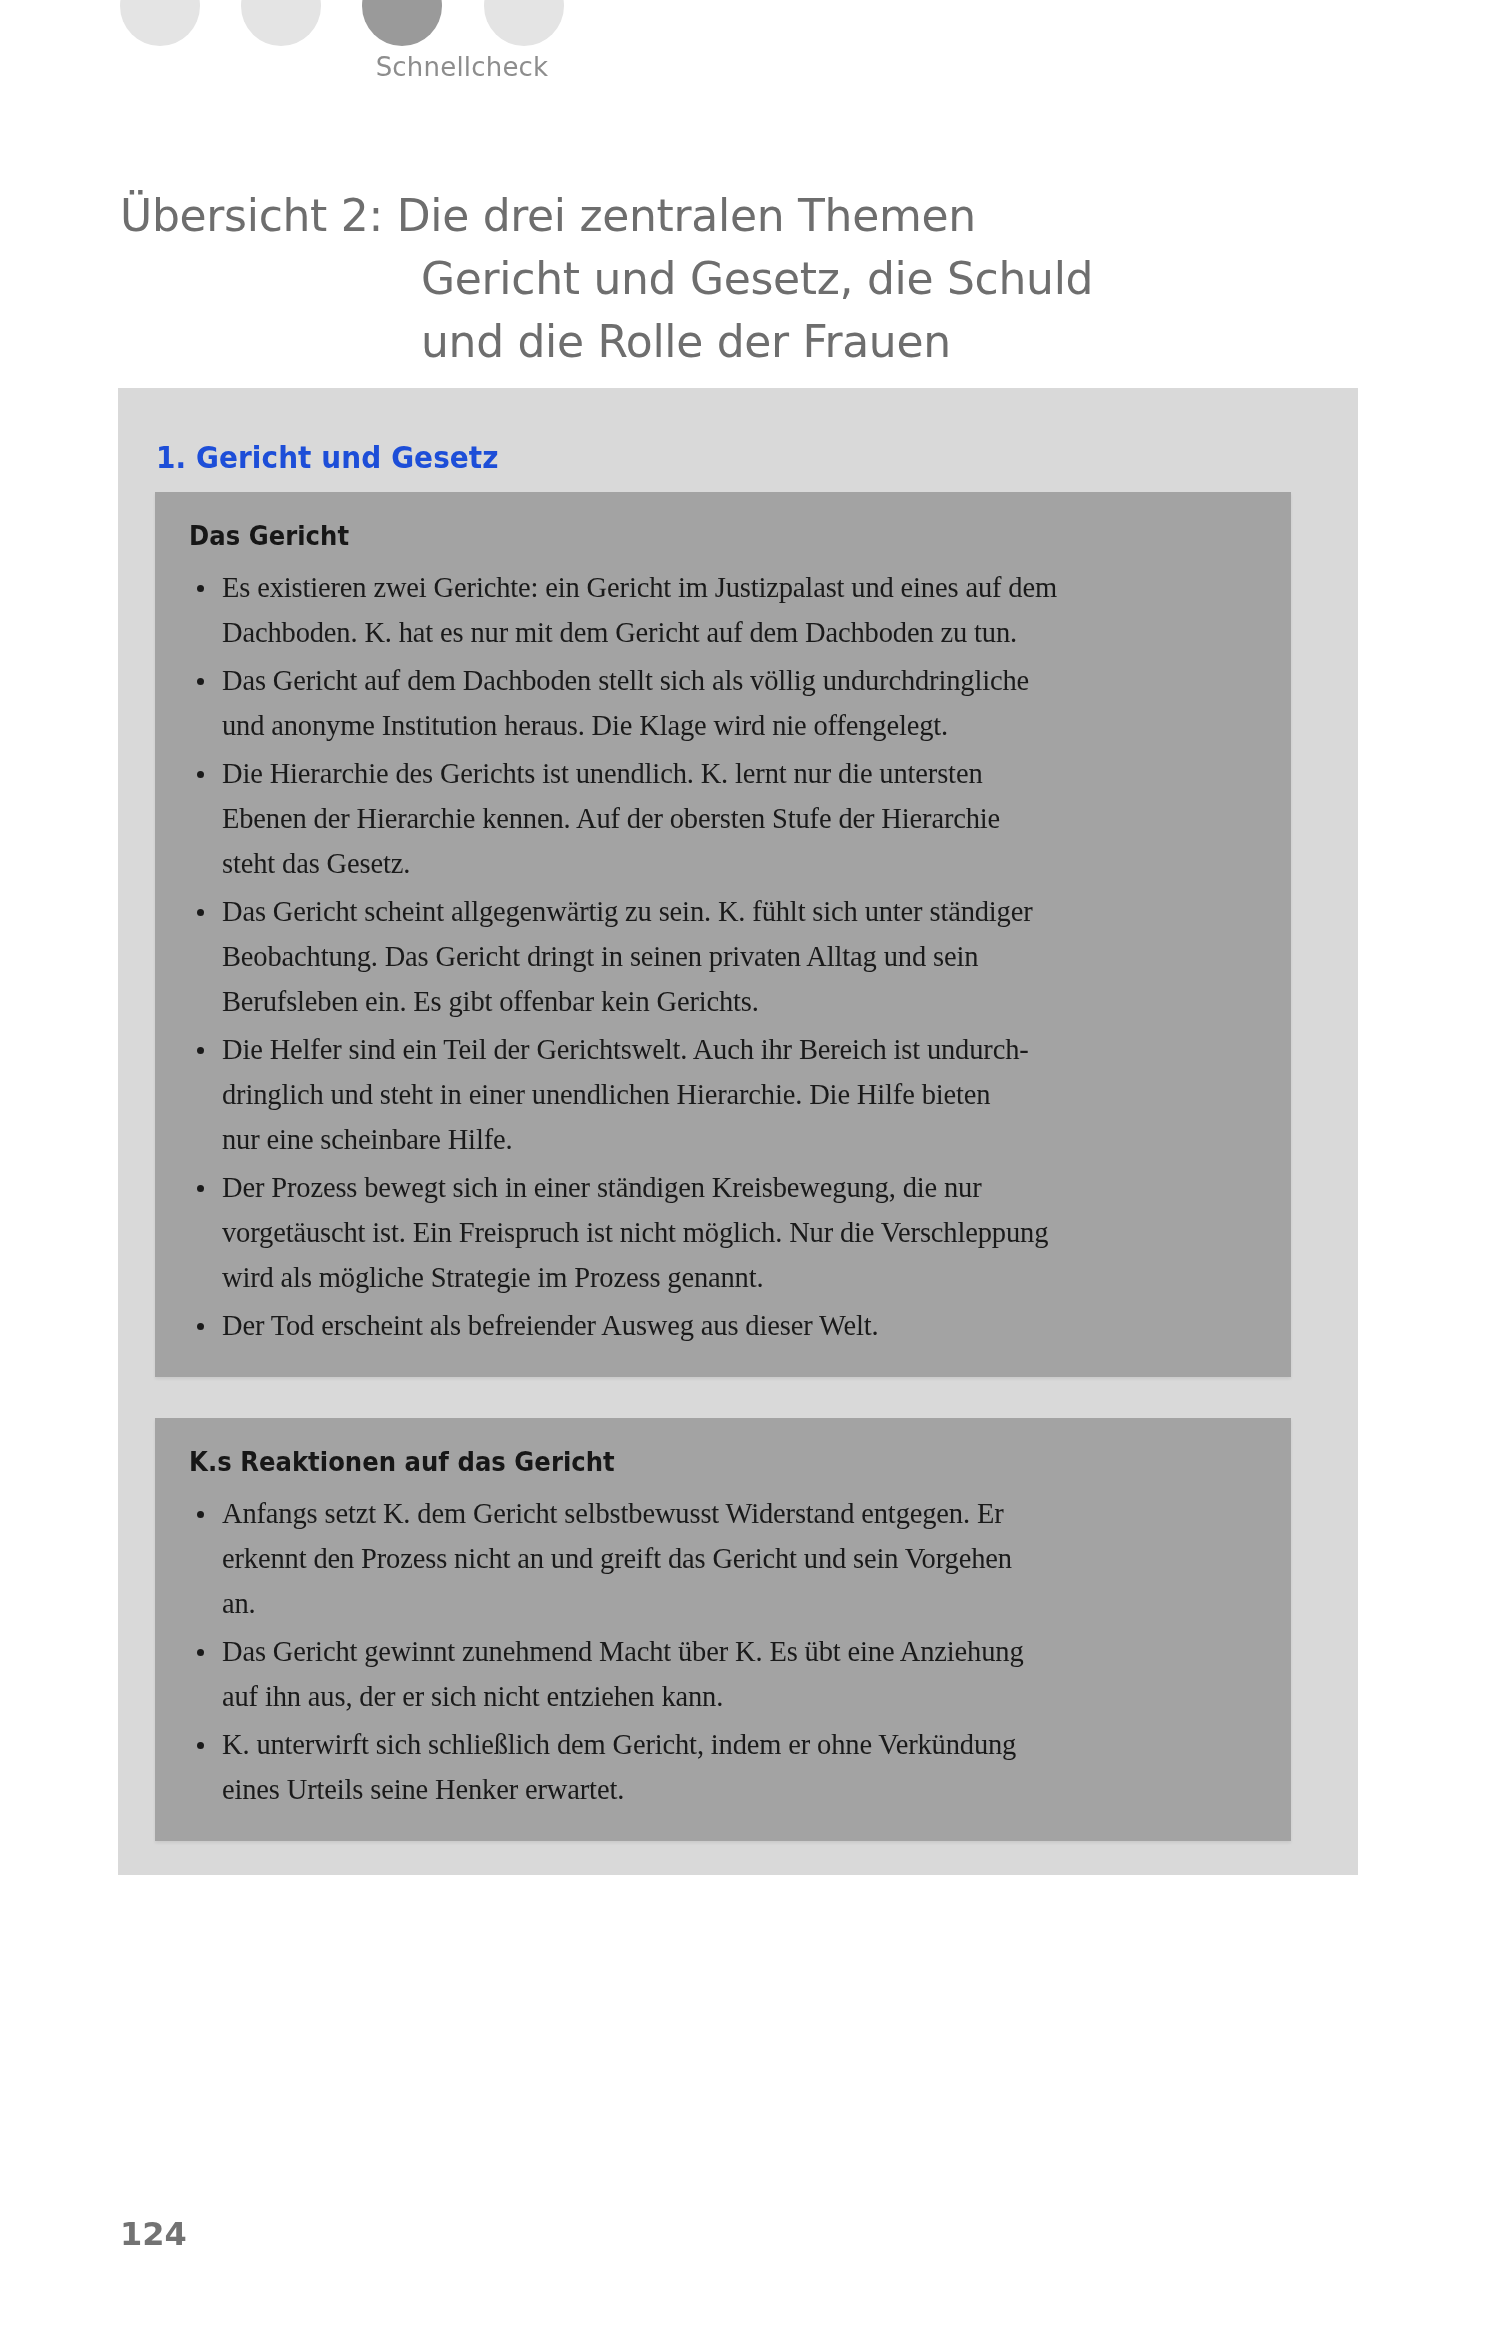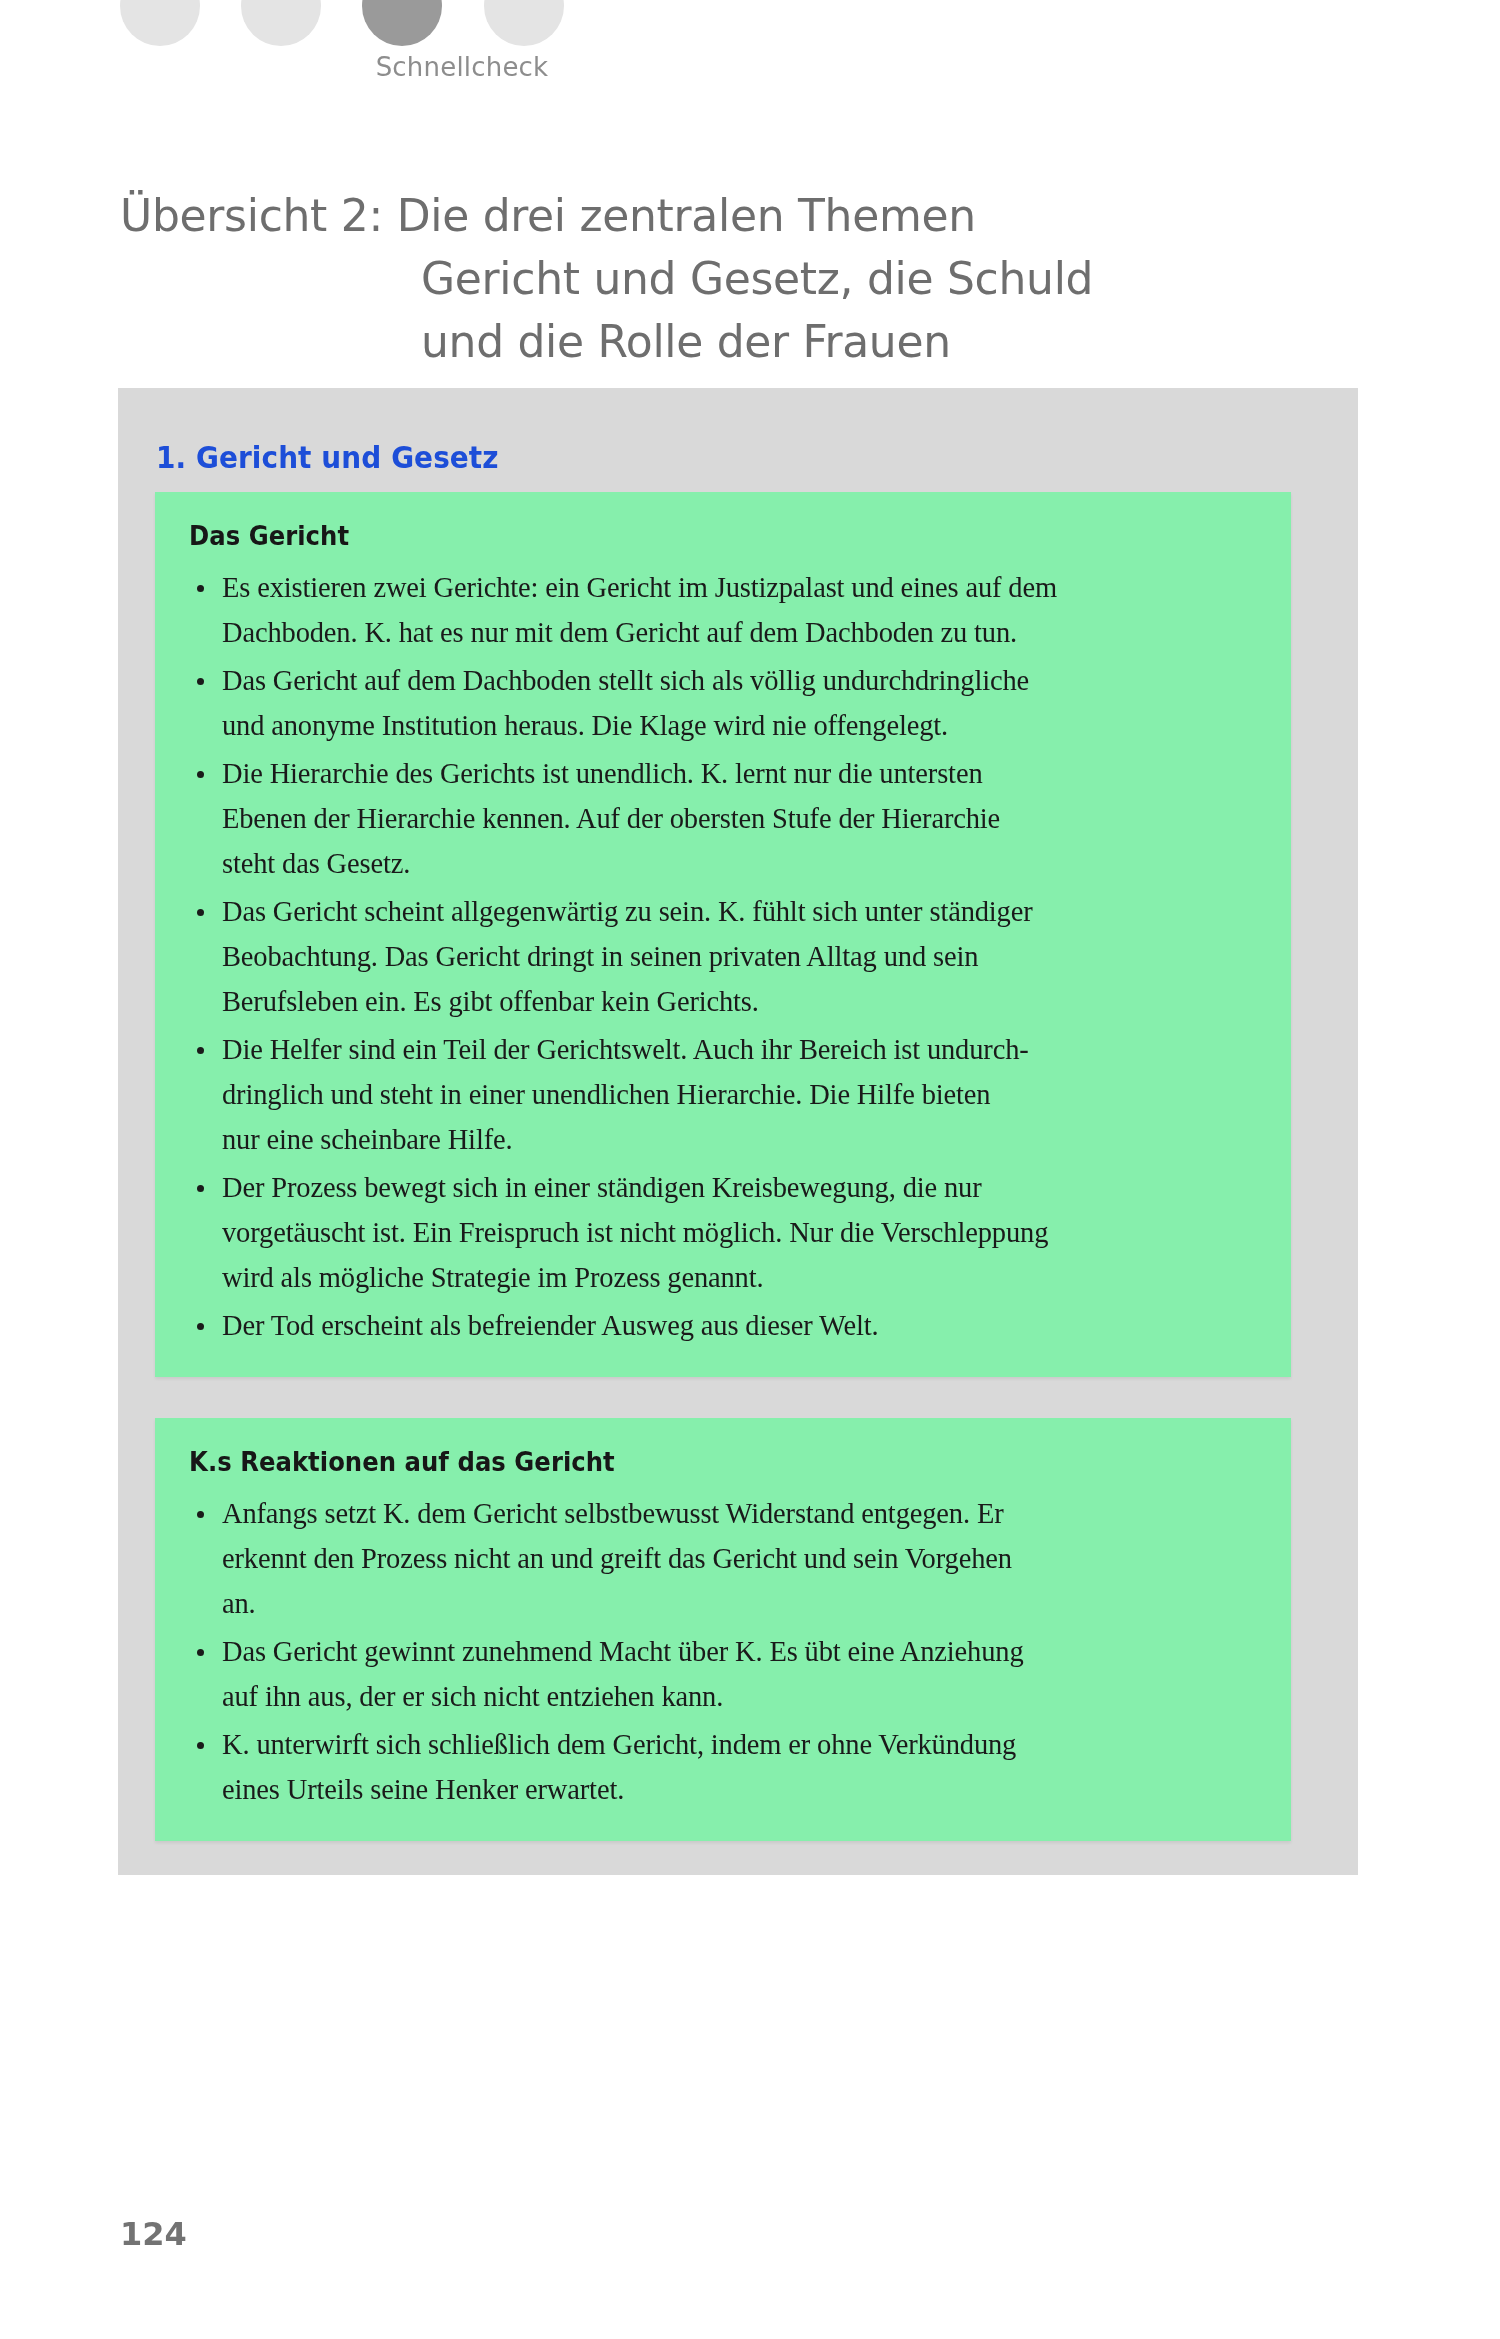--- a/index.html
+++ b/index.html
@@ -94,21 +94,21 @@
     letter-spacing: 0.1px;
     font-family: "DejaVu Sans Condensed", "DejaVu Sans", sans-serif;
     margin-top: 13px;
   }
 
   
   .card {
     position: absolute;
     left: 37px;
     width: 1136px;
-    background: #86efac;
+    background: #a3a3a3;
     box-sizing: border-box;
     padding: 28px 34px 26px 34px;
     box-shadow: 0 2px 3px rgba(0,0,0,0.07);
   }
   .card-1 { top: 104px; }
   .card-2 { top: 1030px; }
 
   .card-heading {
     font-size: 27px;
     font-weight: bold;

